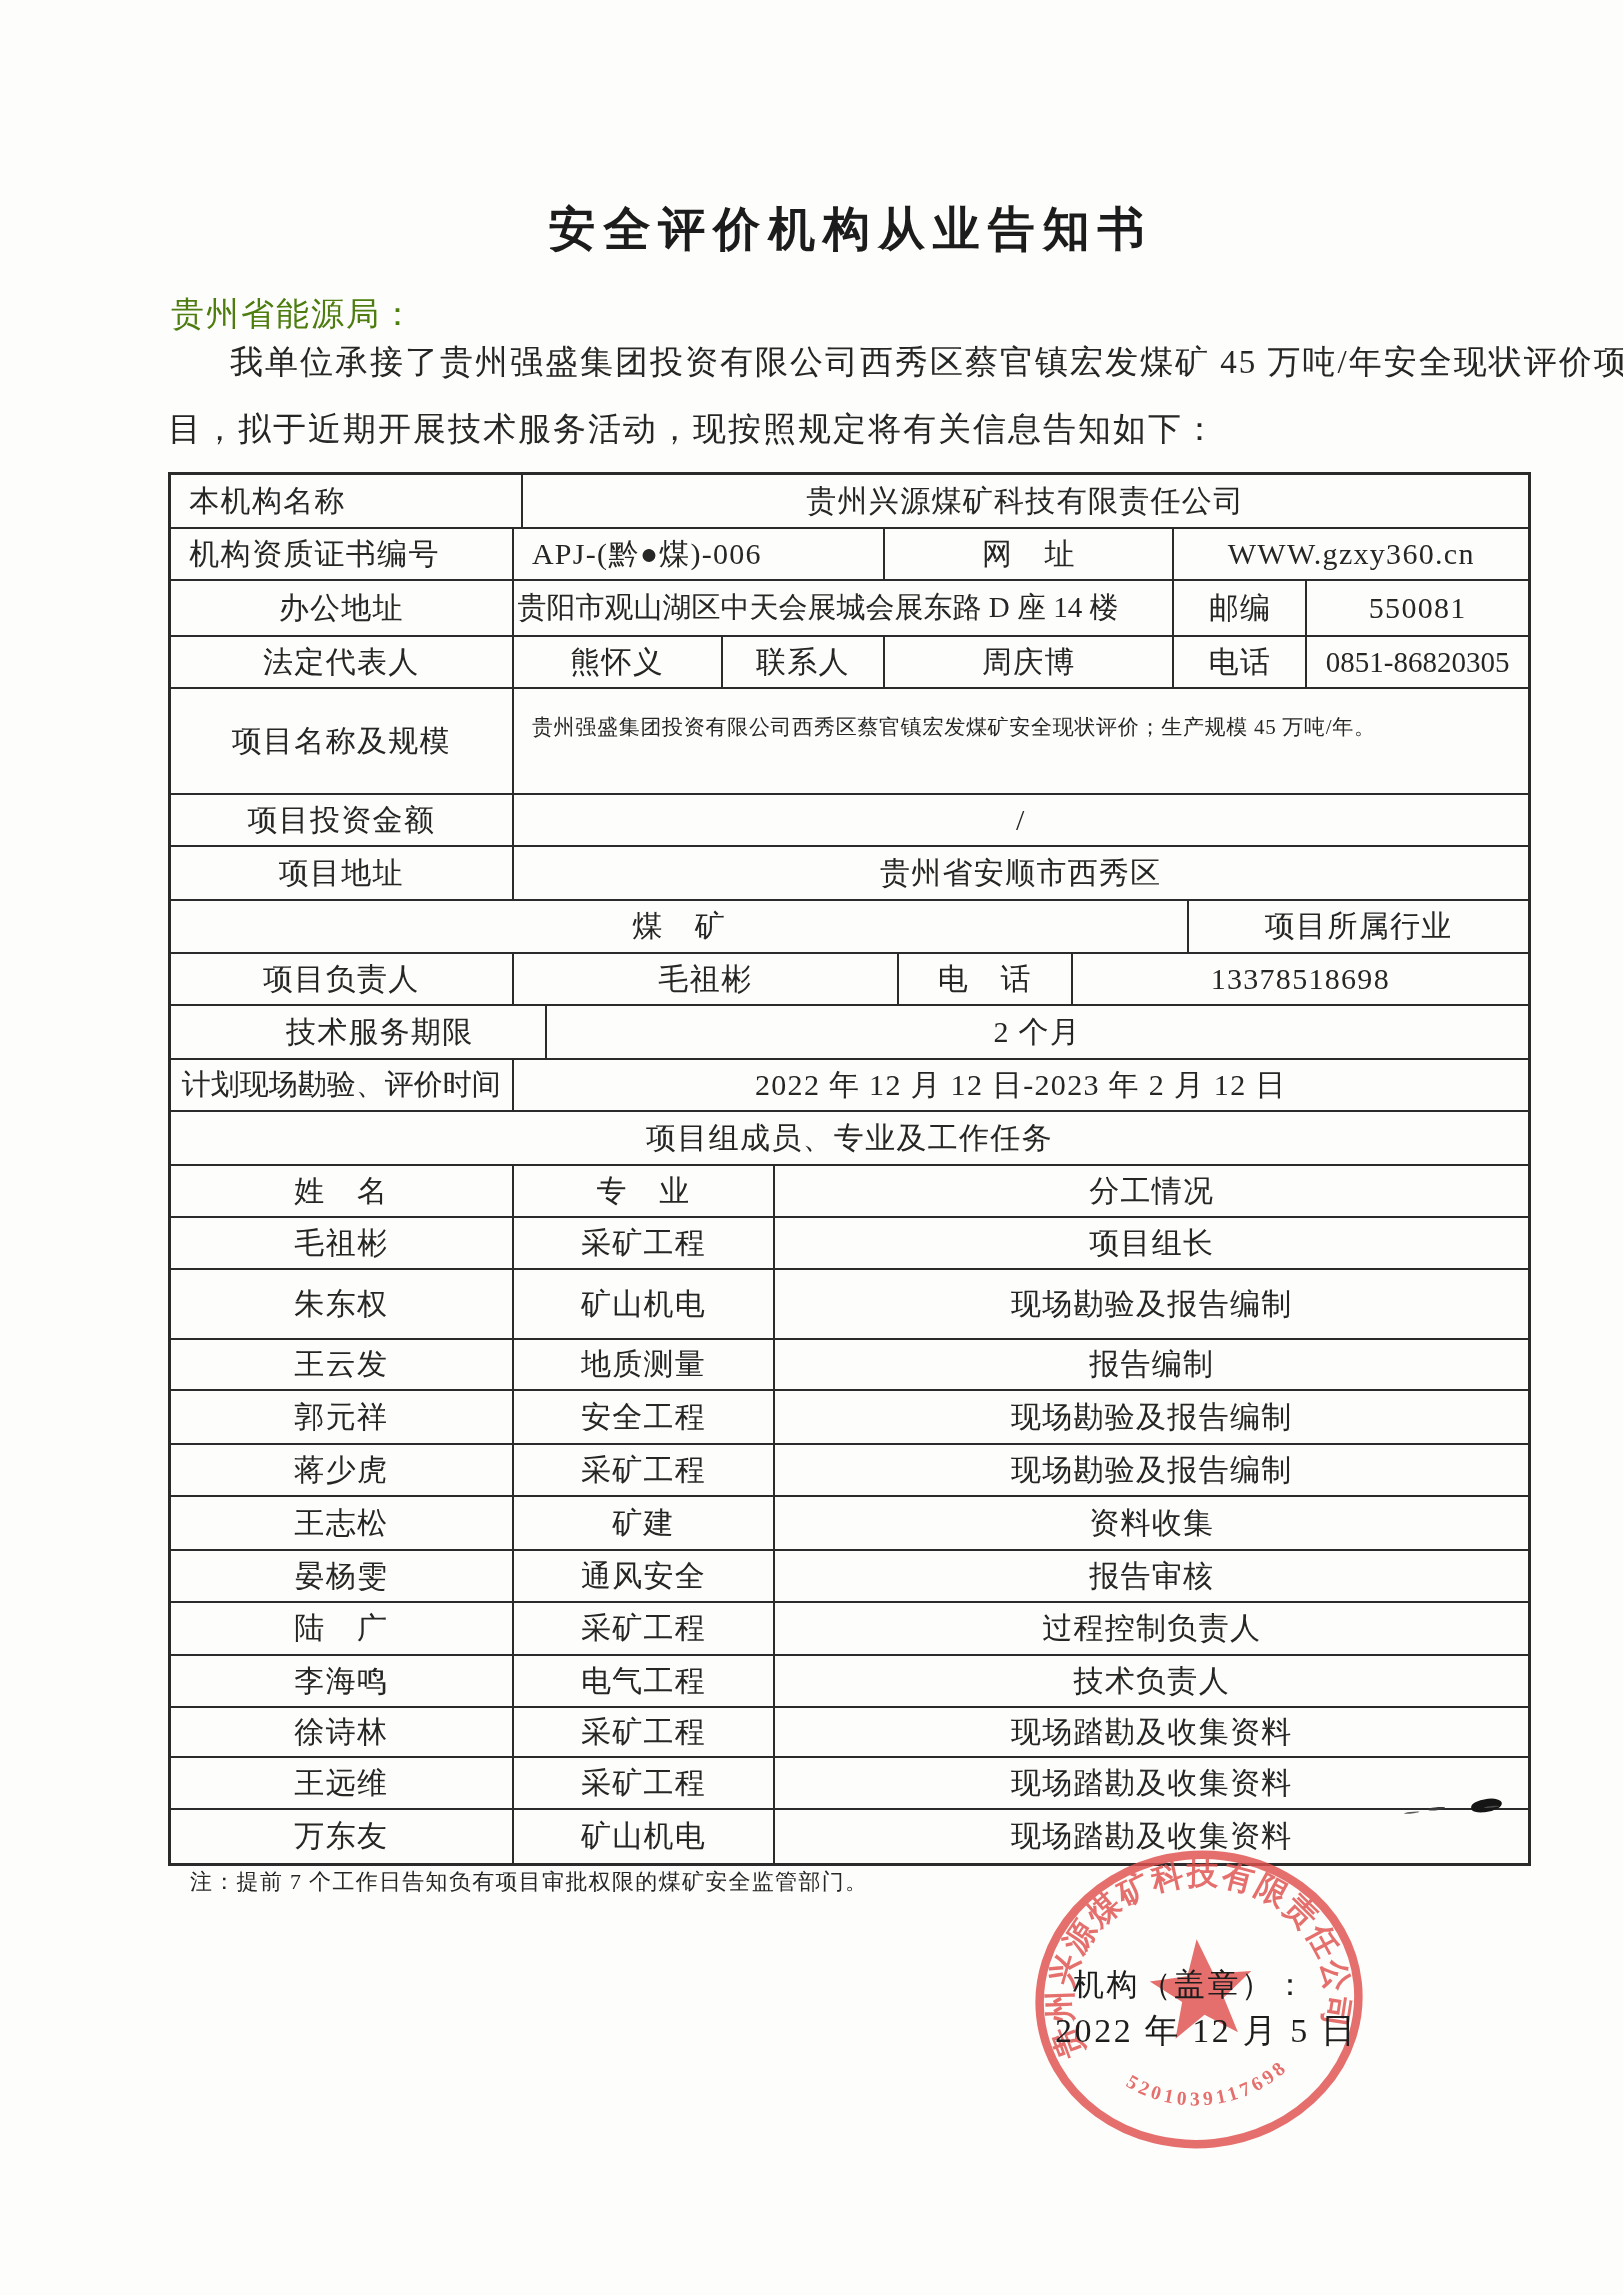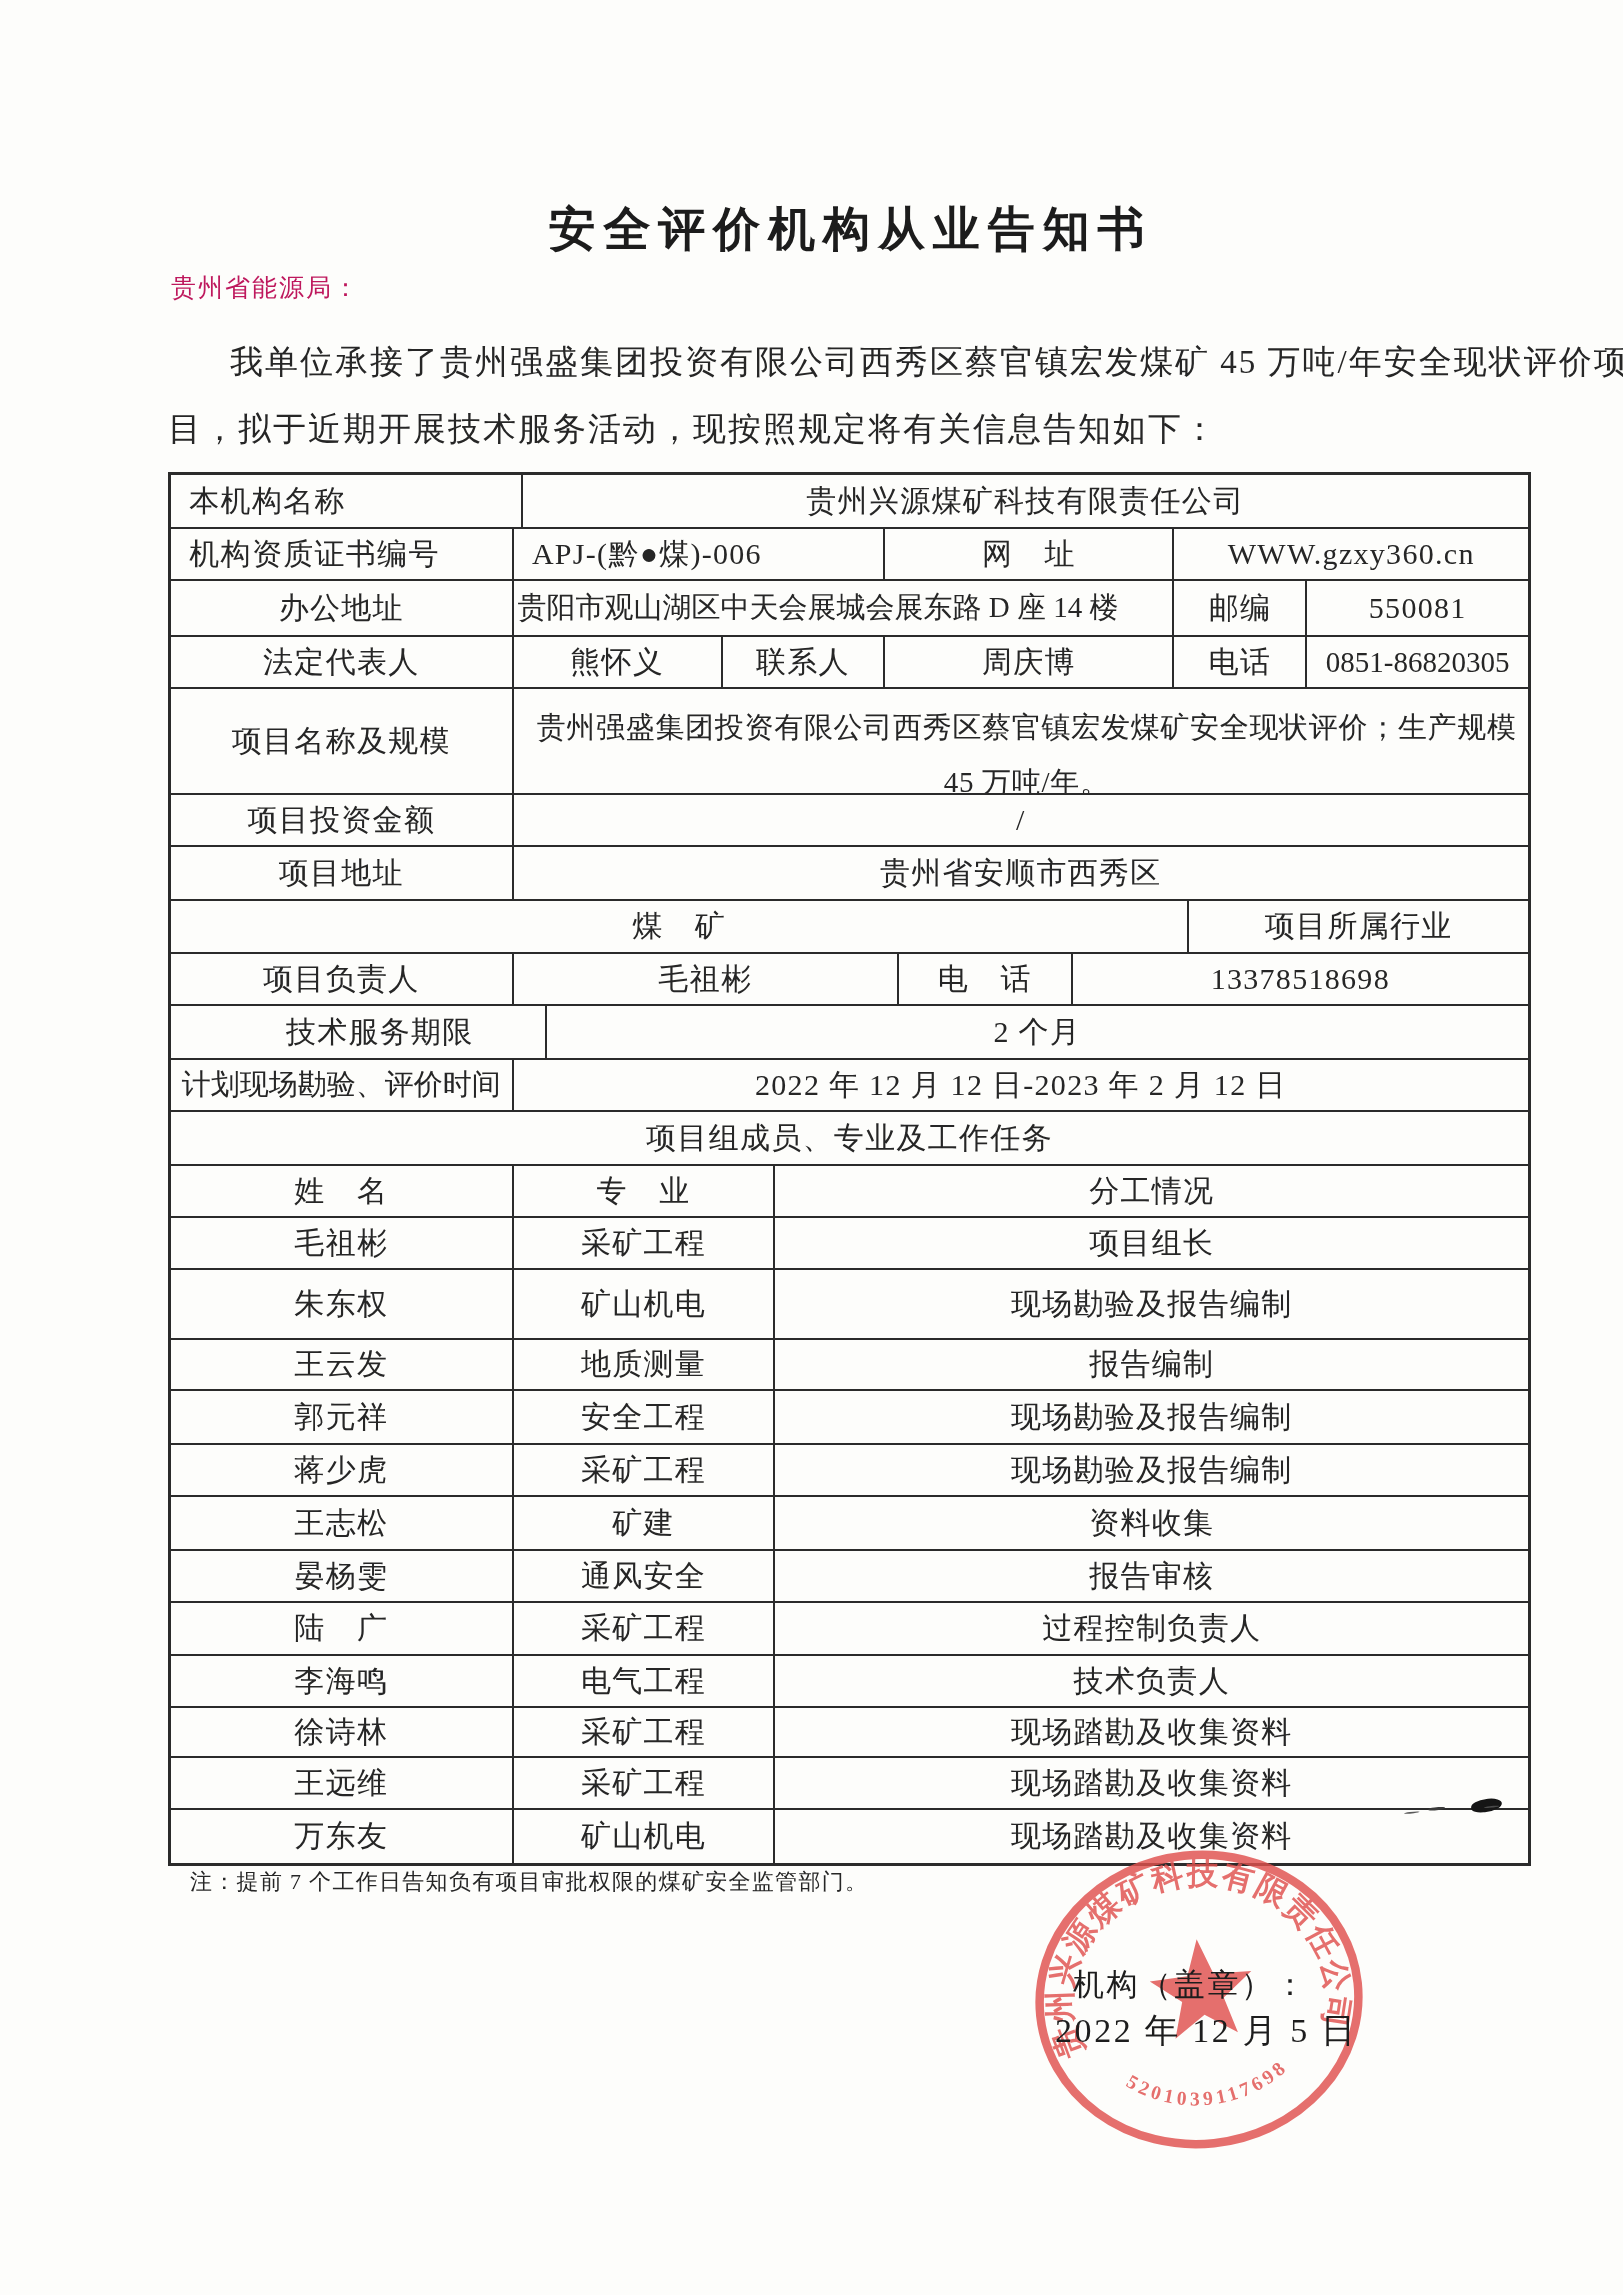--- a/index.html
+++ b/index.html
@@ -11,22 +11,22 @@
     font-family:"Liberation Serif","DejaVu Serif",serif;
     color:#222;
   }
   .doc-title{
     position:absolute;top:198px;left:39px;width:1623px;
     text-align:center;
     font-size:47px;font-weight:bold;letter-spacing:7.9px;
     color:#1c1c1c;
   }
   .salutation{
-    position:absolute;left:171px;top:271px;
-    font-size:25px;letter-spacing:2px;color:#be185d;
+    position:absolute;left:171px;top:292px;
+    font-size:33px;letter-spacing:2px;color:#4d7c0f;
   }
   .para-line1{
     position:absolute;left:230px;top:340px;
     font-size:33px;letter-spacing:2px;color:#262626;white-space:nowrap;
   }
   .para-line2{
     position:absolute;left:168px;top:407px;
     font-size:33px;letter-spacing:2px;color:#262626;white-space:nowrap;
   }
   .info-table{
@@ -45,22 +45,22 @@
     padding:0 6.5px;
     overflow:hidden;
     text-align:center;
   }
   .t-cell:first-child{border-left:none;}
   .t-cell.left{justify-content:flex-start;text-align:left;padding-left:18.3px;}
   .t-cell.tight{letter-spacing:0;font-size:29px;padding-left:3.9px;padding-right:3.9px;}
   .t-cell.wrap{
     align-items:flex-start;
     padding-top:10.5px;
-    font-size:29px;line-height:55px;letter-spacing:0.7px;
-    white-space:normal;text-align:center;
+    font-size:21px;line-height:55px;letter-spacing:0.7px;
+    white-space:normal;text-align:right;
   }
   .note-line{
     position:absolute;left:190px;top:1867px;
     font-size:22px;letter-spacing:1.3px;color:#262626;z-index:3;
   }
   .sig-label{
     position:absolute;left:1073px;top:1964px;
     font-size:31px;letter-spacing:2.6px;color:#1d1d1d;z-index:4;
   }
   .sig-date{

